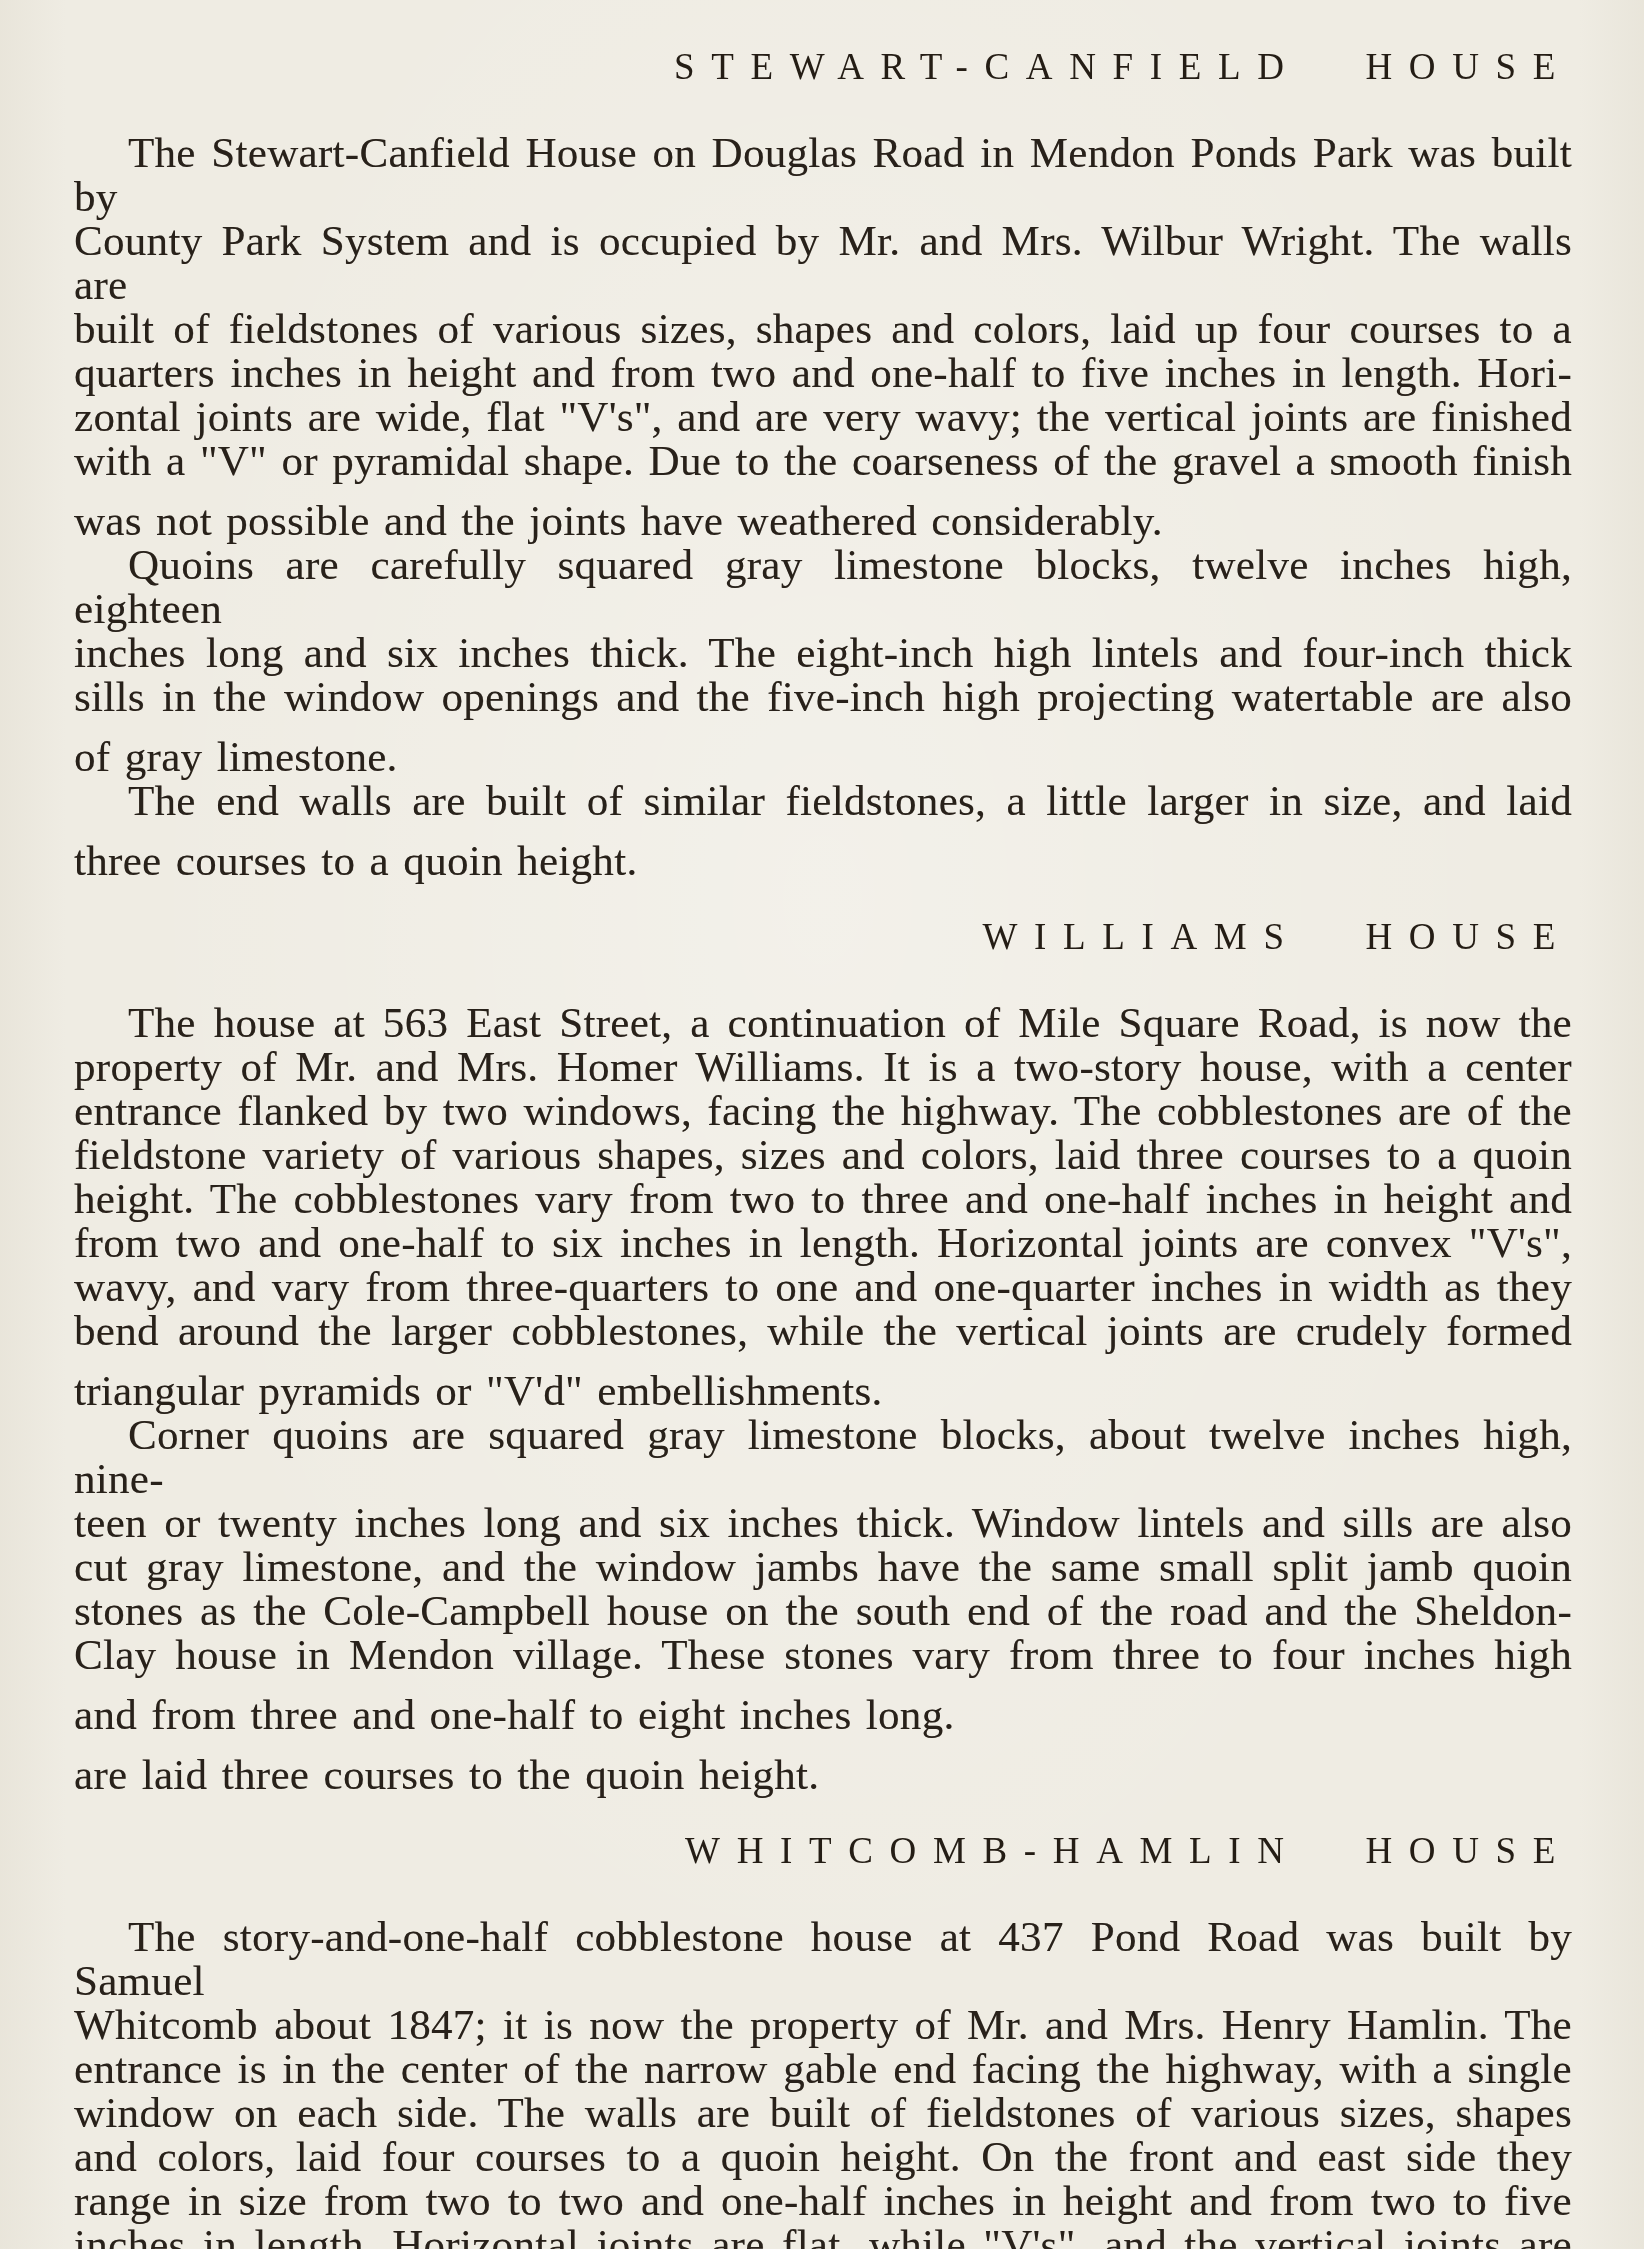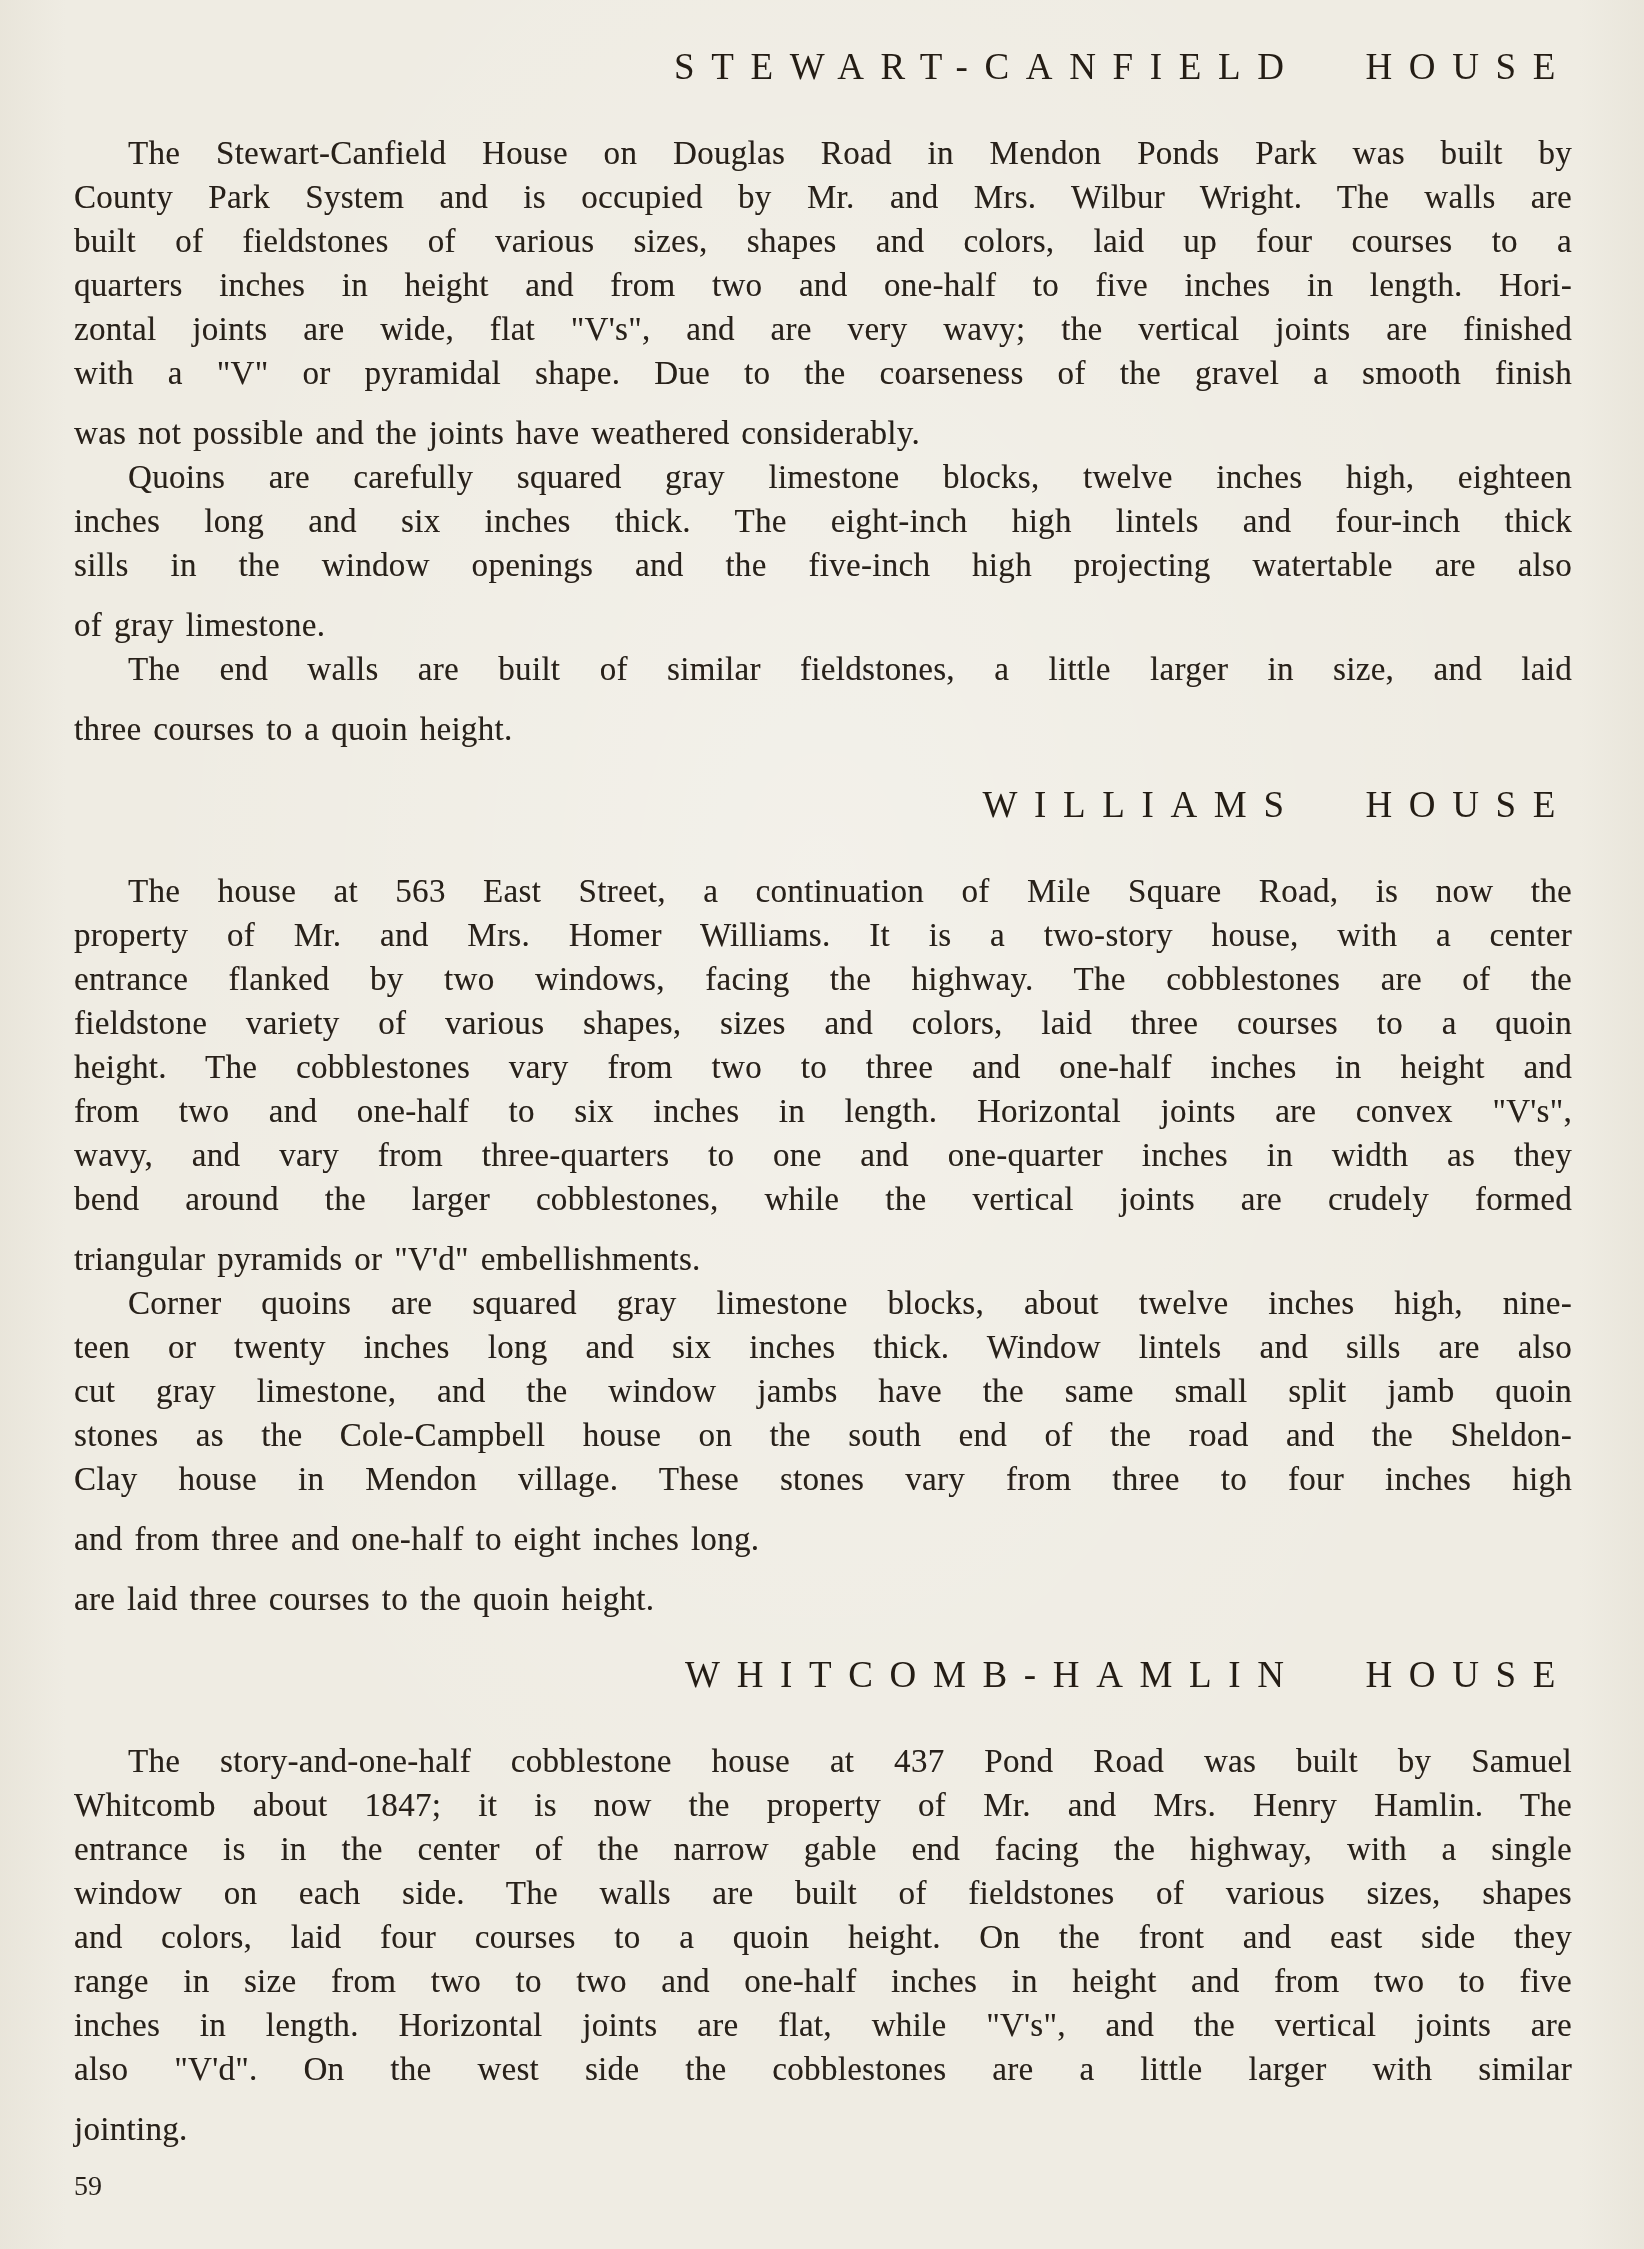--- a/index.html
+++ b/index.html
@@ -23,21 +23,21 @@
     font-weight: 400;
     text-align: right;
     letter-spacing: 0.45em;
     word-spacing: 1.05em;
     margin: 32px 0 42px 0;
     white-space: nowrap;
     color: #241d15;
   }
   .para { margin: 0; }
   .line {
-    font-size: 33px;
+    font-size: 43px;
     line-height: 44px;
     letter-spacing: 0.3px;
     word-spacing: 3.3px;
     text-align: justify;
     text-align-last: justify;
     text-justify: inter-word;
     color: #28211a;
     text-shadow: 0.2px 0.2px 0 rgba(40,30,20,0.35);
   }
   .line.first { text-indent: 54px; }

